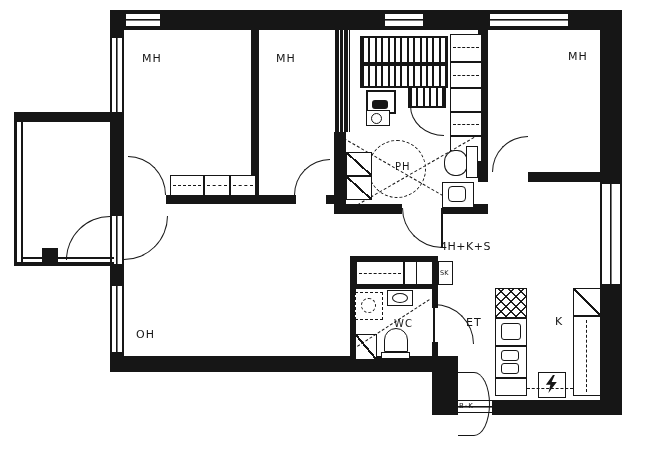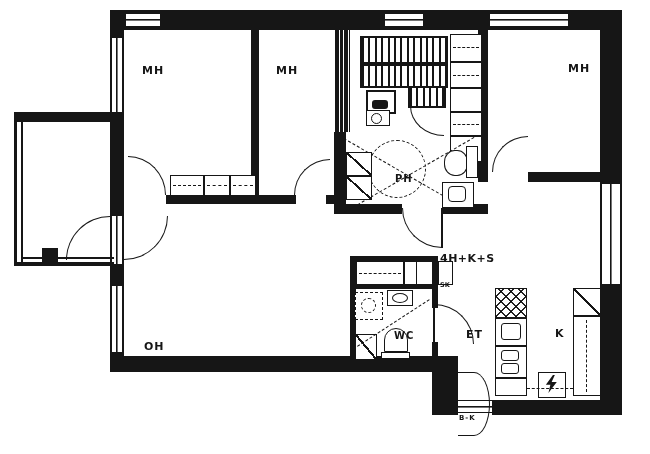--- a/index.html
+++ b/index.html
@@ -28,21 +28,21 @@
           background:repeating-linear-gradient(90deg, var(--ink) 0 2px, #fff 2px 6.4px); }
   .hatch{ background-image:repeating-linear-gradient(45deg, rgba(10,10,10,.9) 0 1.4px, transparent 1.4px 7px),
                            repeating-linear-gradient(-45deg, rgba(10,10,10,.9) 0 1.4px, transparent 1.4px 7px); }
   .diag{ background-image:linear-gradient(to top right, transparent calc(50% - 1px), var(--ink) calc(50% - 1px) calc(50% + 1px), transparent calc(50% + 1px)); }
   .dash{ position:absolute; height:0; border-top:1.5px dashed var(--ink); }
   .vdash{ position:absolute; width:0; border-left:1.5px dashed var(--ink); }
   .dbox{ position:absolute; box-sizing:border-box; border:1.5px dashed var(--ink); background:var(--paper); }
   .dcirc{ position:absolute; box-sizing:border-box; border:1.6px dashed var(--ink); border-radius:50%; }
   .wr{ position:absolute; box-sizing:border-box; border:1.6px solid var(--ink); background:var(--paper); }
   .wr::after{ content:""; position:absolute; left:2px; right:2px; top:48%; border-top:1.3px dashed var(--ink); }
-  .lbl{ position:absolute; font-weight:bold; font-size:11px; letter-spacing:1px; white-space:nowrap;margin-top:12px; }
+  .lbl{ position:absolute; font-weight:normal; font-size:11px; letter-spacing:1px; white-space:nowrap; }
   .lbl.sm{ font-size:10px; }
   .big{ position:absolute; font-size:19px; letter-spacing:1.5px; white-space:nowrap; }
   .inner{ position:absolute; box-sizing:border-box; border:1.4px solid var(--ink); background:var(--paper); }
   .leaf{ position:absolute; background:var(--ink); }
 </style>
 </head>
 <body>
 
 <div id="plan">
 
@@ -162,21 +162,21 @@
     <svg width="14" height="18" viewBox="0 0 10 14" style="position:absolute;left:5px;top:2px">
       <path d="M6.5 0 L1 7.5 L4.5 7.5 L3 14 L9.5 5.5 L5.5 5.5 L8 0 Z" fill="#161616"></path>
     </svg>
   </div>
   <div class="dash" style="left:527px;top:388px;width:46px"></div>
 
   <div class="lbl" style="left:142px;top:52px">MH</div>
   <div class="lbl" style="left:276px;top:52px">MH</div>
   <div class="lbl" style="left:568px;top:50px">MH</div>
   <div class="lbl sm" style="left:395px;top:161px">PH</div>
-  <div class="lbl" style="left:144px;top:328px">OH</div>
+  <div class="lbl" style="left:136px;top:328px">OH</div>
   <div class="lbl sm" style="left:394px;top:318px">WC</div>
   <div class="lbl" style="left:466px;top:316px">ET</div>
   <div class="lbl" style="left:555px;top:315px">K</div>
 
   <div class="lbl" style="left:440px;top:240px;letter-spacing:.5px">4H+K+S</div>
   <div class="lbl" style="left:459px;top:402px;font-size:7px;letter-spacing:1px">B-K</div>
 
 </div>
 
 </body></html>

